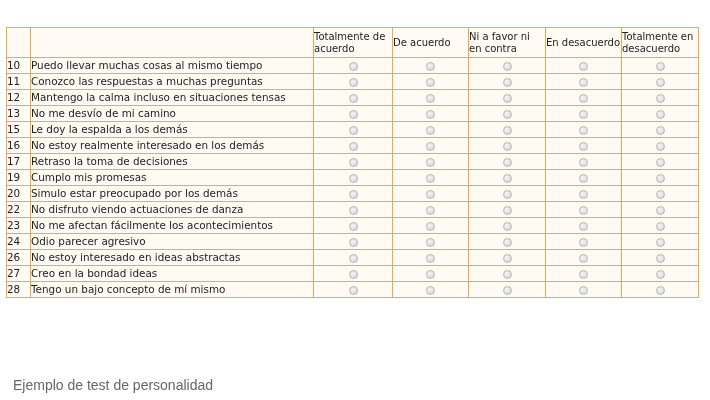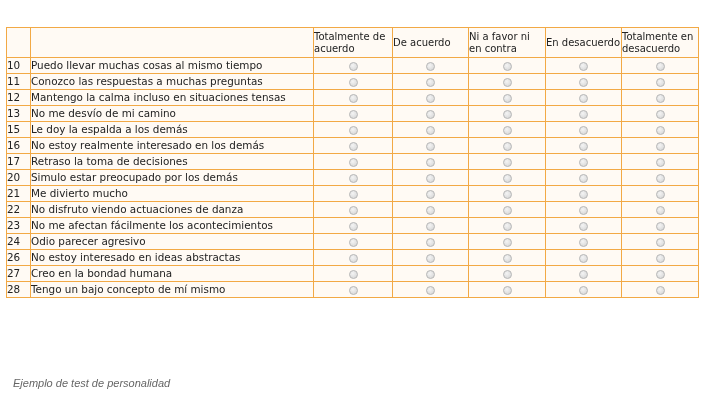--- a/index.html
+++ b/index.html
@@ -5,21 +5,21 @@
   html,body{margin:0;padding:0;background:#fff;}
   body{width:710px;height:400px;position:relative;overflow:hidden;font-family:"DejaVu Sans","Liberation Sans",sans-serif;}
   table.survey{position:absolute;left:6px;top:27px;border-collapse:collapse;table-layout:fixed;width:692px;font-size:10.4px;color:#222;}
   table.survey td, table.survey th{border:1px solid #f2a945;padding:0;background:#fffaf4;}
   table.survey th{height:29px;font-weight:normal;text-align:left;line-height:12px;font-size:10px;color:#222;}
   table.survey td{height:15px;line-height:15px;}
   td.num{padding-left:2px;}
   td.q{padding-left:2px;white-space:nowrap;overflow:hidden;}
   td.opt{text-align:center;}
   .radio{display:inline-block;width:9px;height:9px;border-radius:50%;border:1px solid #b8b8b8;background:radial-gradient(circle at 40% 35%,#f4f4f4,#d2d2d2);vertical-align:middle;box-sizing:border-box;}
-  .caption{position:absolute;left:13px;top:377px;font-size:11px;font-style:italic;color:#666;font-family:"Liberation Sans",sans-serif;}
+  .caption{position:absolute;left:13px;top:377px;font-size:14px;color:#666;font-family:"Liberation Sans",sans-serif;}
 </style>
 </head>
 <body>
 
 <table class="survey">
   <colgroup>
     <col style="width:24px">
       <col style="width:283px">
       <col style="width:79px">
       <col style="width:76px">
@@ -96,31 +96,31 @@
       <tr>
         <td class="num">17</td>
         <td class="q">Retraso la toma de decisiones</td>
         <td class="opt"><span class="radio"></span></td>
         <td class="opt"><span class="radio"></span></td>
         <td class="opt"><span class="radio"></span></td>
         <td class="opt"><span class="radio"></span></td>
         <td class="opt"><span class="radio"></span></td>
       </tr>
       <tr>
-        <td class="num">20</td>
-        <td class="q">Simulo estar preocupado por los demás</td>
+        <td class="num">19</td>
+        <td class="q">Cumplo mis promesas</td>
         <td class="opt"><span class="radio"></span></td>
         <td class="opt"><span class="radio"></span></td>
         <td class="opt"><span class="radio"></span></td>
         <td class="opt"><span class="radio"></span></td>
         <td class="opt"><span class="radio"></span></td>
       </tr>
       <tr>
-        <td class="num">21</td>
-        <td class="q">Me divierto mucho</td>
+        <td class="num">20</td>
+        <td class="q">Simulo estar preocupado por los demás</td>
         <td class="opt"><span class="radio"></span></td>
         <td class="opt"><span class="radio"></span></td>
         <td class="opt"><span class="radio"></span></td>
         <td class="opt"><span class="radio"></span></td>
         <td class="opt"><span class="radio"></span></td>
       </tr>
       <tr>
         <td class="num">22</td>
         <td class="q">No disfruto viendo actuaciones de danza</td>
         <td class="opt"><span class="radio"></span></td>
@@ -151,21 +151,21 @@
         <td class="num">26</td>
         <td class="q">No estoy interesado en ideas abstractas</td>
         <td class="opt"><span class="radio"></span></td>
         <td class="opt"><span class="radio"></span></td>
         <td class="opt"><span class="radio"></span></td>
         <td class="opt"><span class="radio"></span></td>
         <td class="opt"><span class="radio"></span></td>
       </tr>
       <tr>
         <td class="num">27</td>
-        <td class="q">Creo en la bondad humana</td>
+        <td class="q">Creo en la bondad ideas</td>
         <td class="opt"><span class="radio"></span></td>
         <td class="opt"><span class="radio"></span></td>
         <td class="opt"><span class="radio"></span></td>
         <td class="opt"><span class="radio"></span></td>
         <td class="opt"><span class="radio"></span></td>
       </tr>
       <tr>
         <td class="num">28</td>
         <td class="q">Tengo un bajo concepto de mí mismo</td>
         <td class="opt"><span class="radio"></span></td>

